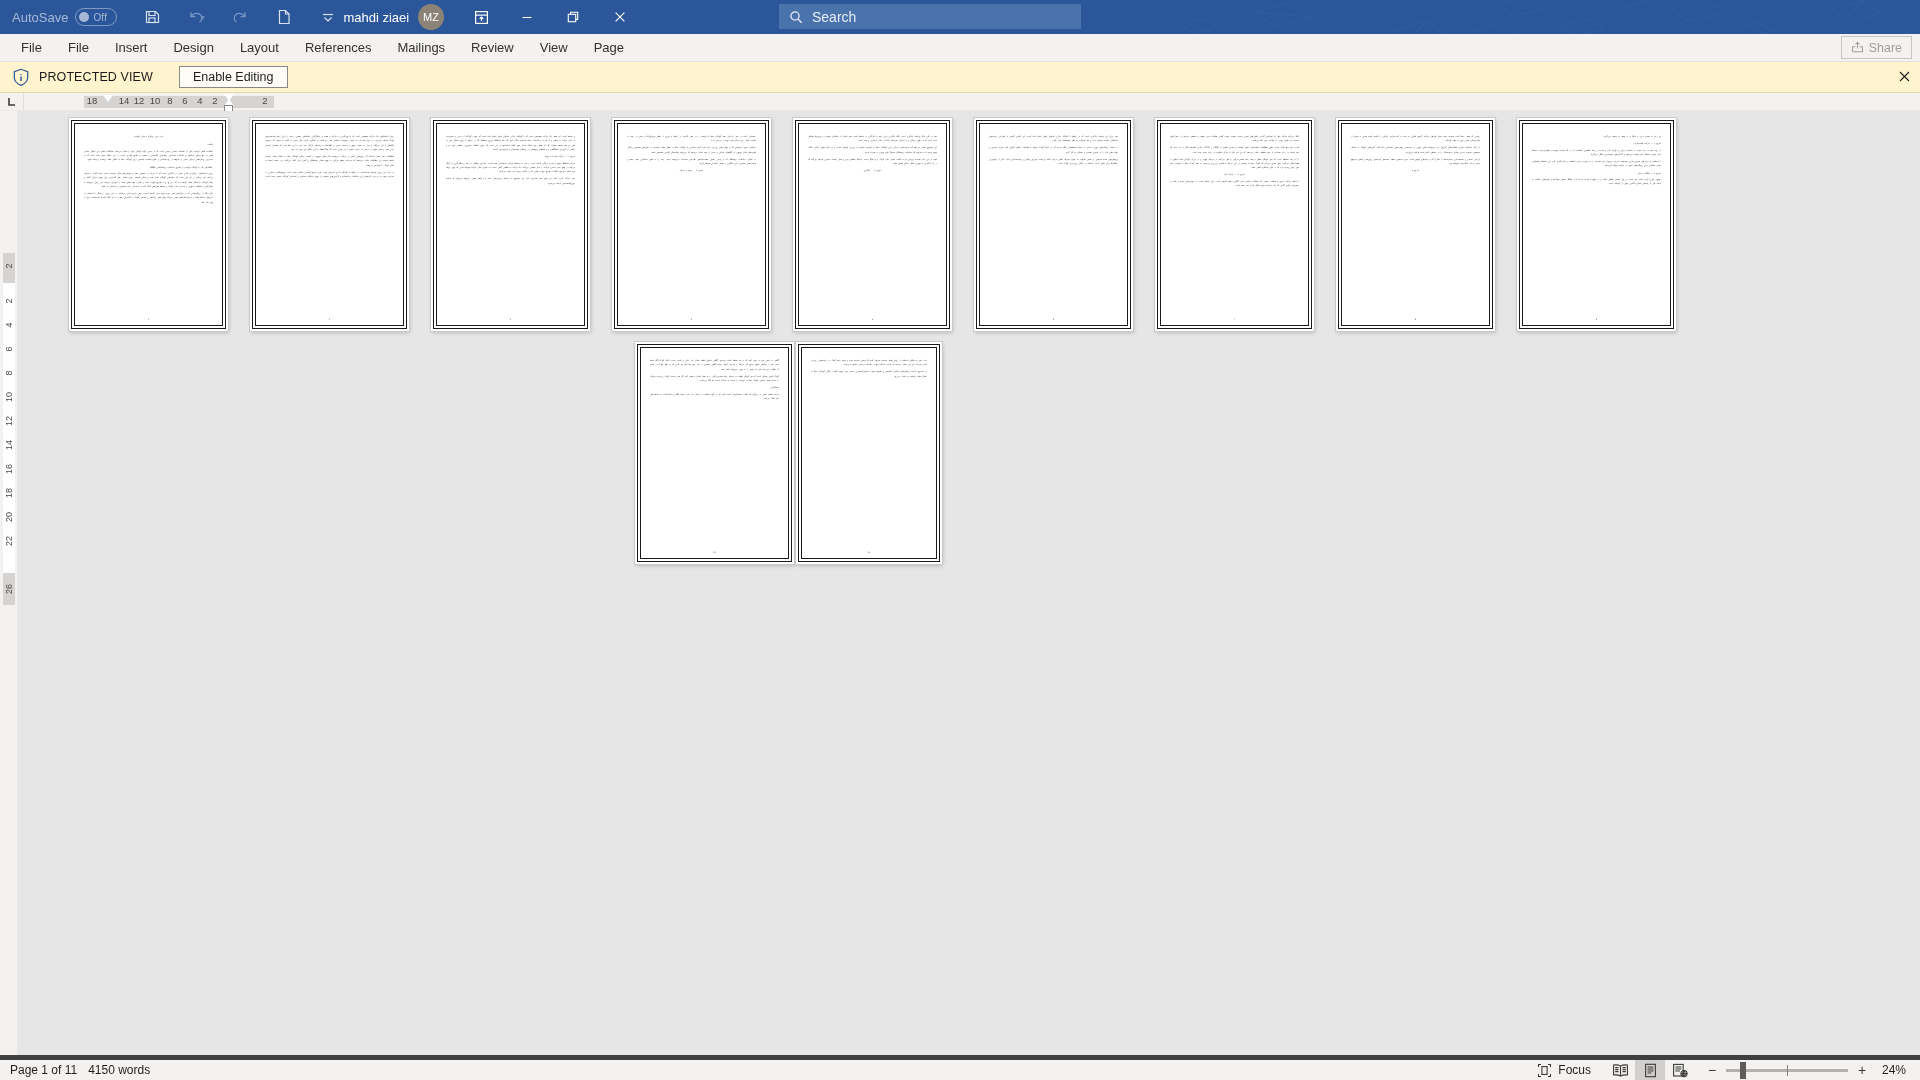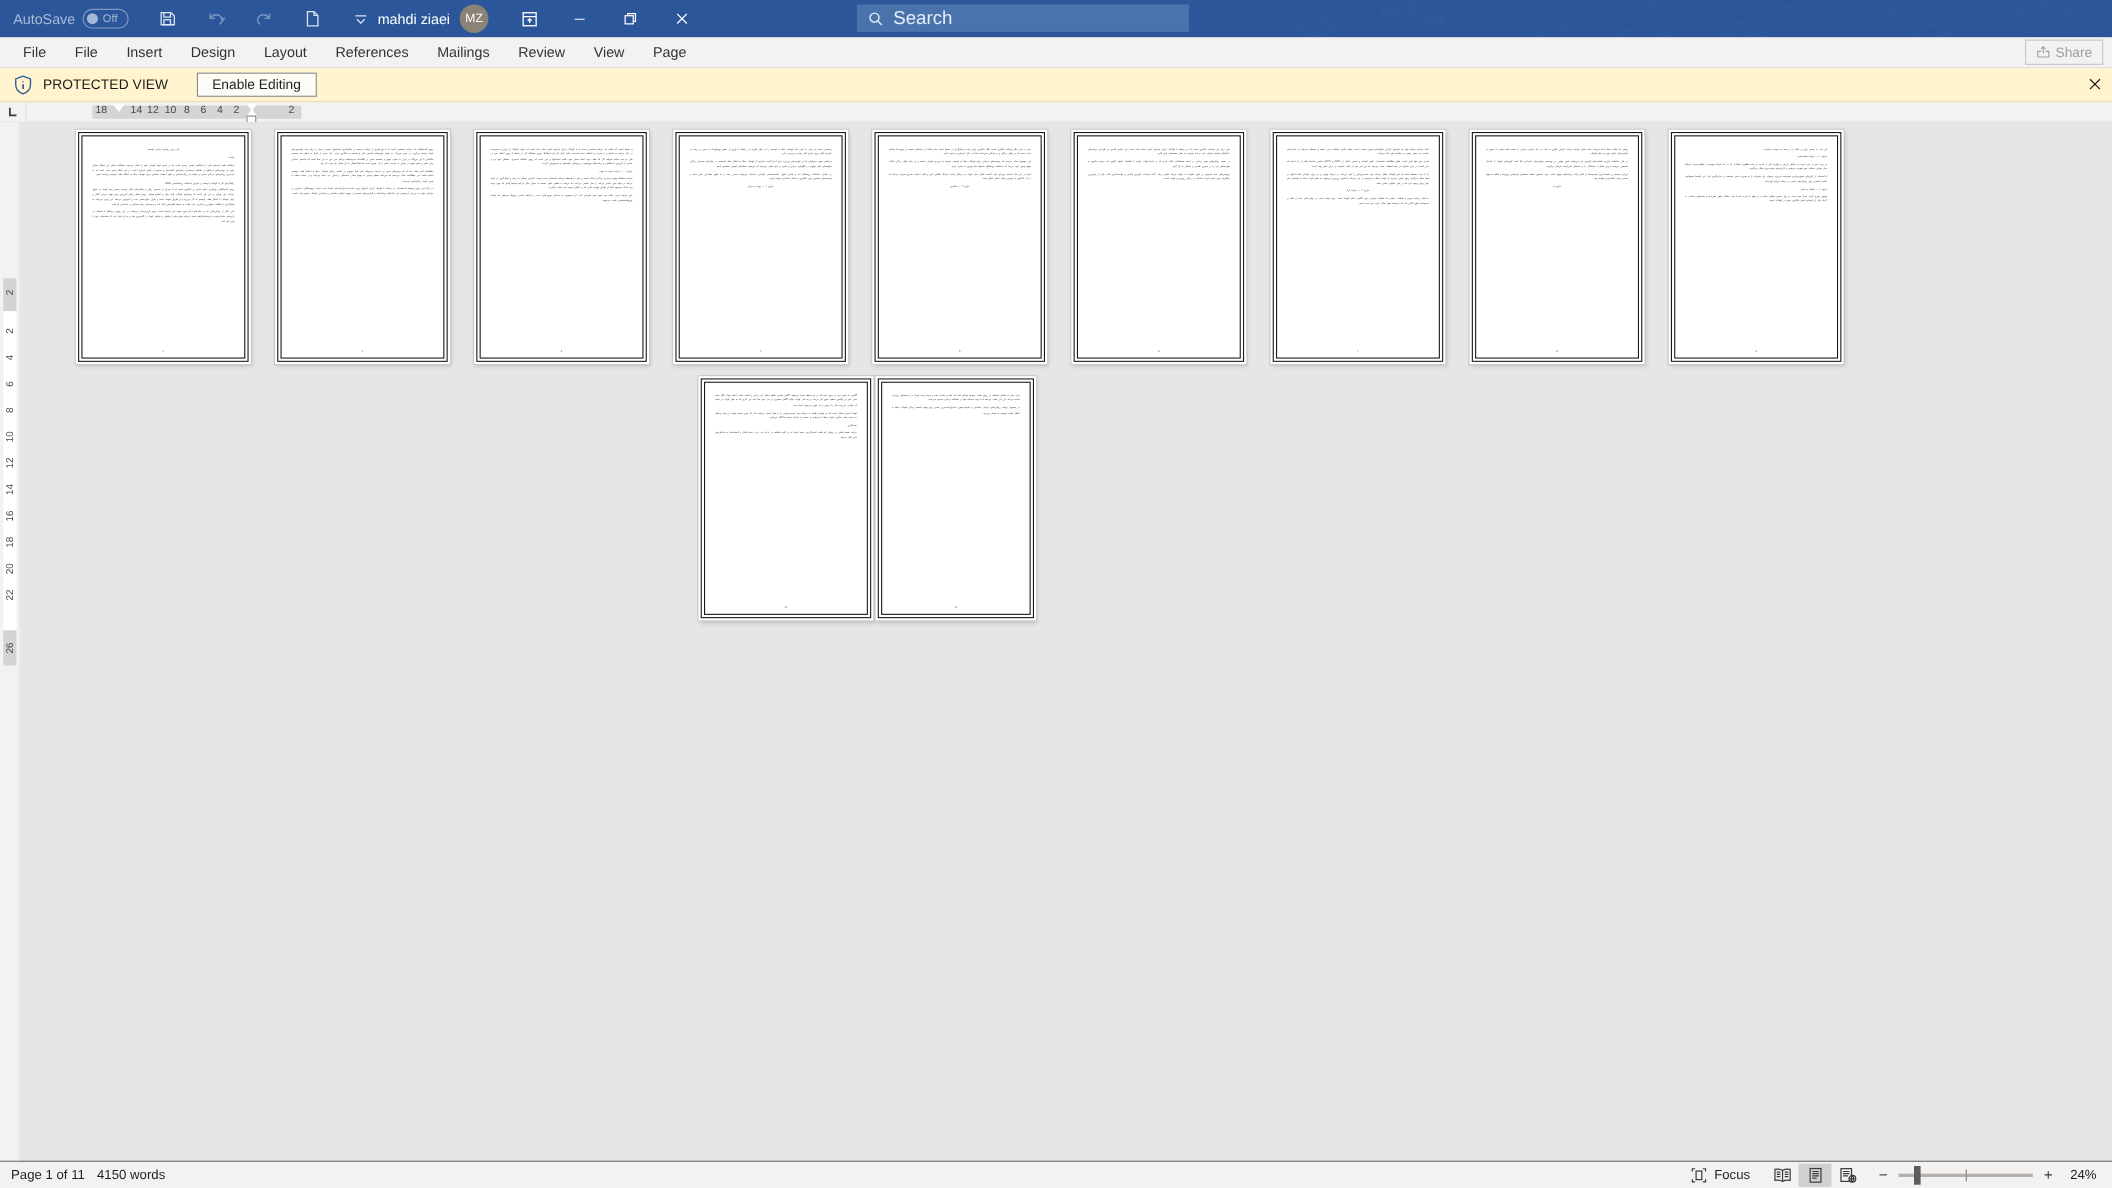--- a/index.html
+++ b/index.html
@@ -66,21 +66,21 @@
   .tb-title .docname { direction: rtl; unicode-bidi: embed; }
   .tb-title .chev { font-size: 9px; opacity:.9; margin-left: 2px;}
 
   .searchbox {
     position: absolute; left: 779px; top: 4px;
     width: 302px; height: 25px;
     background: #4a72ab;
     display: flex; align-items: center; gap: 9px;
     padding-left: 10px;
     z-index: 3;
-    font-size: 17px; color: #e7edf7;
+    font-size: 14px; color: #e7edf7;
   }
 
   .tb-right {
     display: flex; align-items: center;
     position: relative; z-index: 2;
     padding-right: 2px;
     flex: 0 0 auto;
   }
   .user-chip { display: flex; align-items: center; gap: 9px; font-size: 13px; margin-right: 14px; }
   .avatar {
@@ -257,21 +257,21 @@
   .pfoot {
     position: absolute; bottom: 4px; left: 0; right: 0;
     text-align: center; font-size: 2.2px; color: #555;
     font-family: "DejaVu Sans", sans-serif;
   }
 
   
   .statusbar {
     height: 25px;
     background: #f3f2f1;
-    border-top: 1px solid #404040;
+    border-top: 5px solid #404040;
     display: flex; align-items: center;
     font-size: 12px; color: #201f1e;
     padding: 0 6px 0 10px;
   }
   .sb-item { padding: 0 11px 0 0; display: flex; align-items: center; gap:6px; }
   .sb-spacer { flex: 1 1 auto; }
   .sb-view {
     width: 30px; height: 21px;
     display: flex; align-items: center; justify-content: center;
     color: #3b3a39;

